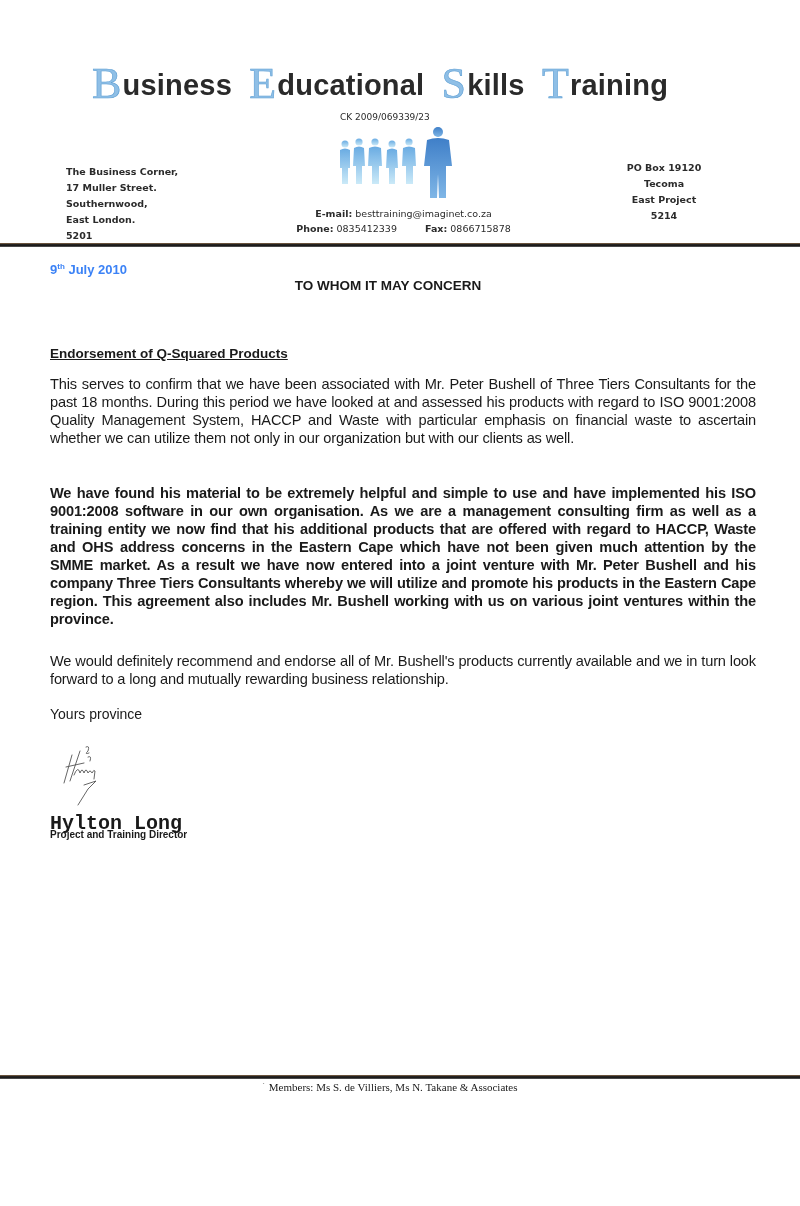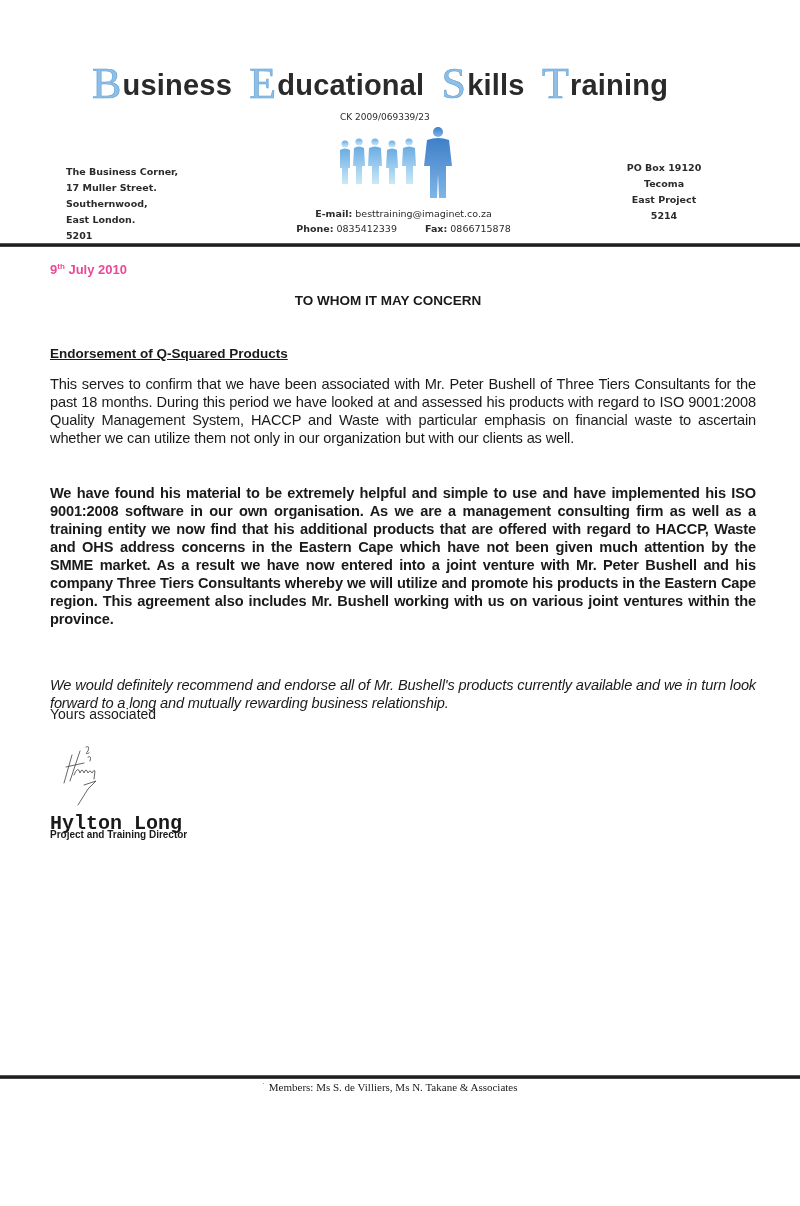--- a/index.html
+++ b/index.html
@@ -91,29 +91,29 @@
     .rule-top { top: 243px; }
     .rule-bottom { top: 1075px; }
 
     .letter-date {
       position: absolute;
       left: 50px;
       top: 262px;
       font-family: "Liberation Sans", sans-serif;
       font-weight: bold;
       font-size: 13px;
-      color: #ec4899;
+      color: #3b82f6;
     }
     .letter-date sup { font-size: 8px; }
 
     .salutation {
       position: absolute;
       left: 0;
       width: 776px;
-      top: 293px;
+      top: 278px;
       text-align: center;
       font-weight: bold;
       font-size: 13.5px;
       color: #1a1a1a;
     }
 
     .subject {
       position: absolute;
       left: 50px;
       top: 346px;
@@ -128,21 +128,21 @@
       left: 50px;
       width: 706px;
       font-size: 14.6px;
       line-height: 18px;
       text-align: justify;
       color: #1a1a1a;
       letter-spacing: -0.15px;
     }
     .para-1 { top: 375px; }
     .para-2 { top: 484px; font-weight: bold; }
-    .para-3 { top: 676px; font-style: italic; }
+    .para-3 { top: 652px; }
 
     .closing {
       position: absolute;
       left: 50px;
       top: 706px;
       font-size: 14px;
       color: #1a1a1a;
     }
 
     .signature {
@@ -275,21 +275,21 @@
 </div>
 
 <div class="salutation">TO WHOM IT MAY CONCERN</div>
 
 <div class="subject">Endorsement of Q-Squared Products</div>
 
 <div class="body-para para-1">This serves to confirm that we have been associated with Mr. Peter Bushell of Three Tiers Consultants for the past 18 months. During this period we have looked at and assessed his products with regard to ISO 9001:2008 Quality Management System, HACCP and Waste with particular emphasis on financial waste to ascertain whether we can utilize them not only in our organization but with our clients as well.</div>
 <div class="body-para para-2">We have found his material to be extremely helpful and simple to use and have implemented his ISO 9001:2008 software in our own organisation. As we are a management consulting firm as well as a training entity we now find that his additional products that are offered with regard to HACCP, Waste and OHS address concerns in the Eastern Cape which have not been given much attention by the SMME market. As a result we have now entered into a joint venture with Mr. Peter Bushell and his company Three Tiers Consultants whereby we will utilize and promote his products in the Eastern Cape region. This agreement also includes Mr. Bushell working with us on various joint ventures within the province.</div>
 <div class="body-para para-3">We would definitely recommend and endorse all of Mr. Bushell's products currently available and we in turn look forward to a long and mutually rewarding business relationship.</div>
 
-<div class="closing">Yours associated</div>
+<div class="closing">Yours province</div>
 
 <svg class="signature" viewBox="0 0 60 62">
   <g fill="none" stroke="#555" stroke-width="0.9" stroke-linecap="round">
     <path d="M14 10 L6 38"></path>
     <path d="M22 6 L12 36"></path>
     <path d="M8 22 L26 18"></path>
     <path d="M28 2 Q32 0 30 6 Q26 10 31 8"></path>
     <path d="M30 12 Q34 10 32 16"></path>
     <path d="M16 30 Q20 20 22 28 Q24 22 26 28 Q28 22 30 28 Q32 24 34 28 Q36 24 37 26 L36 34"></path>
     <path d="M26 40 L38 36 L30 44 L20 60"></path>

